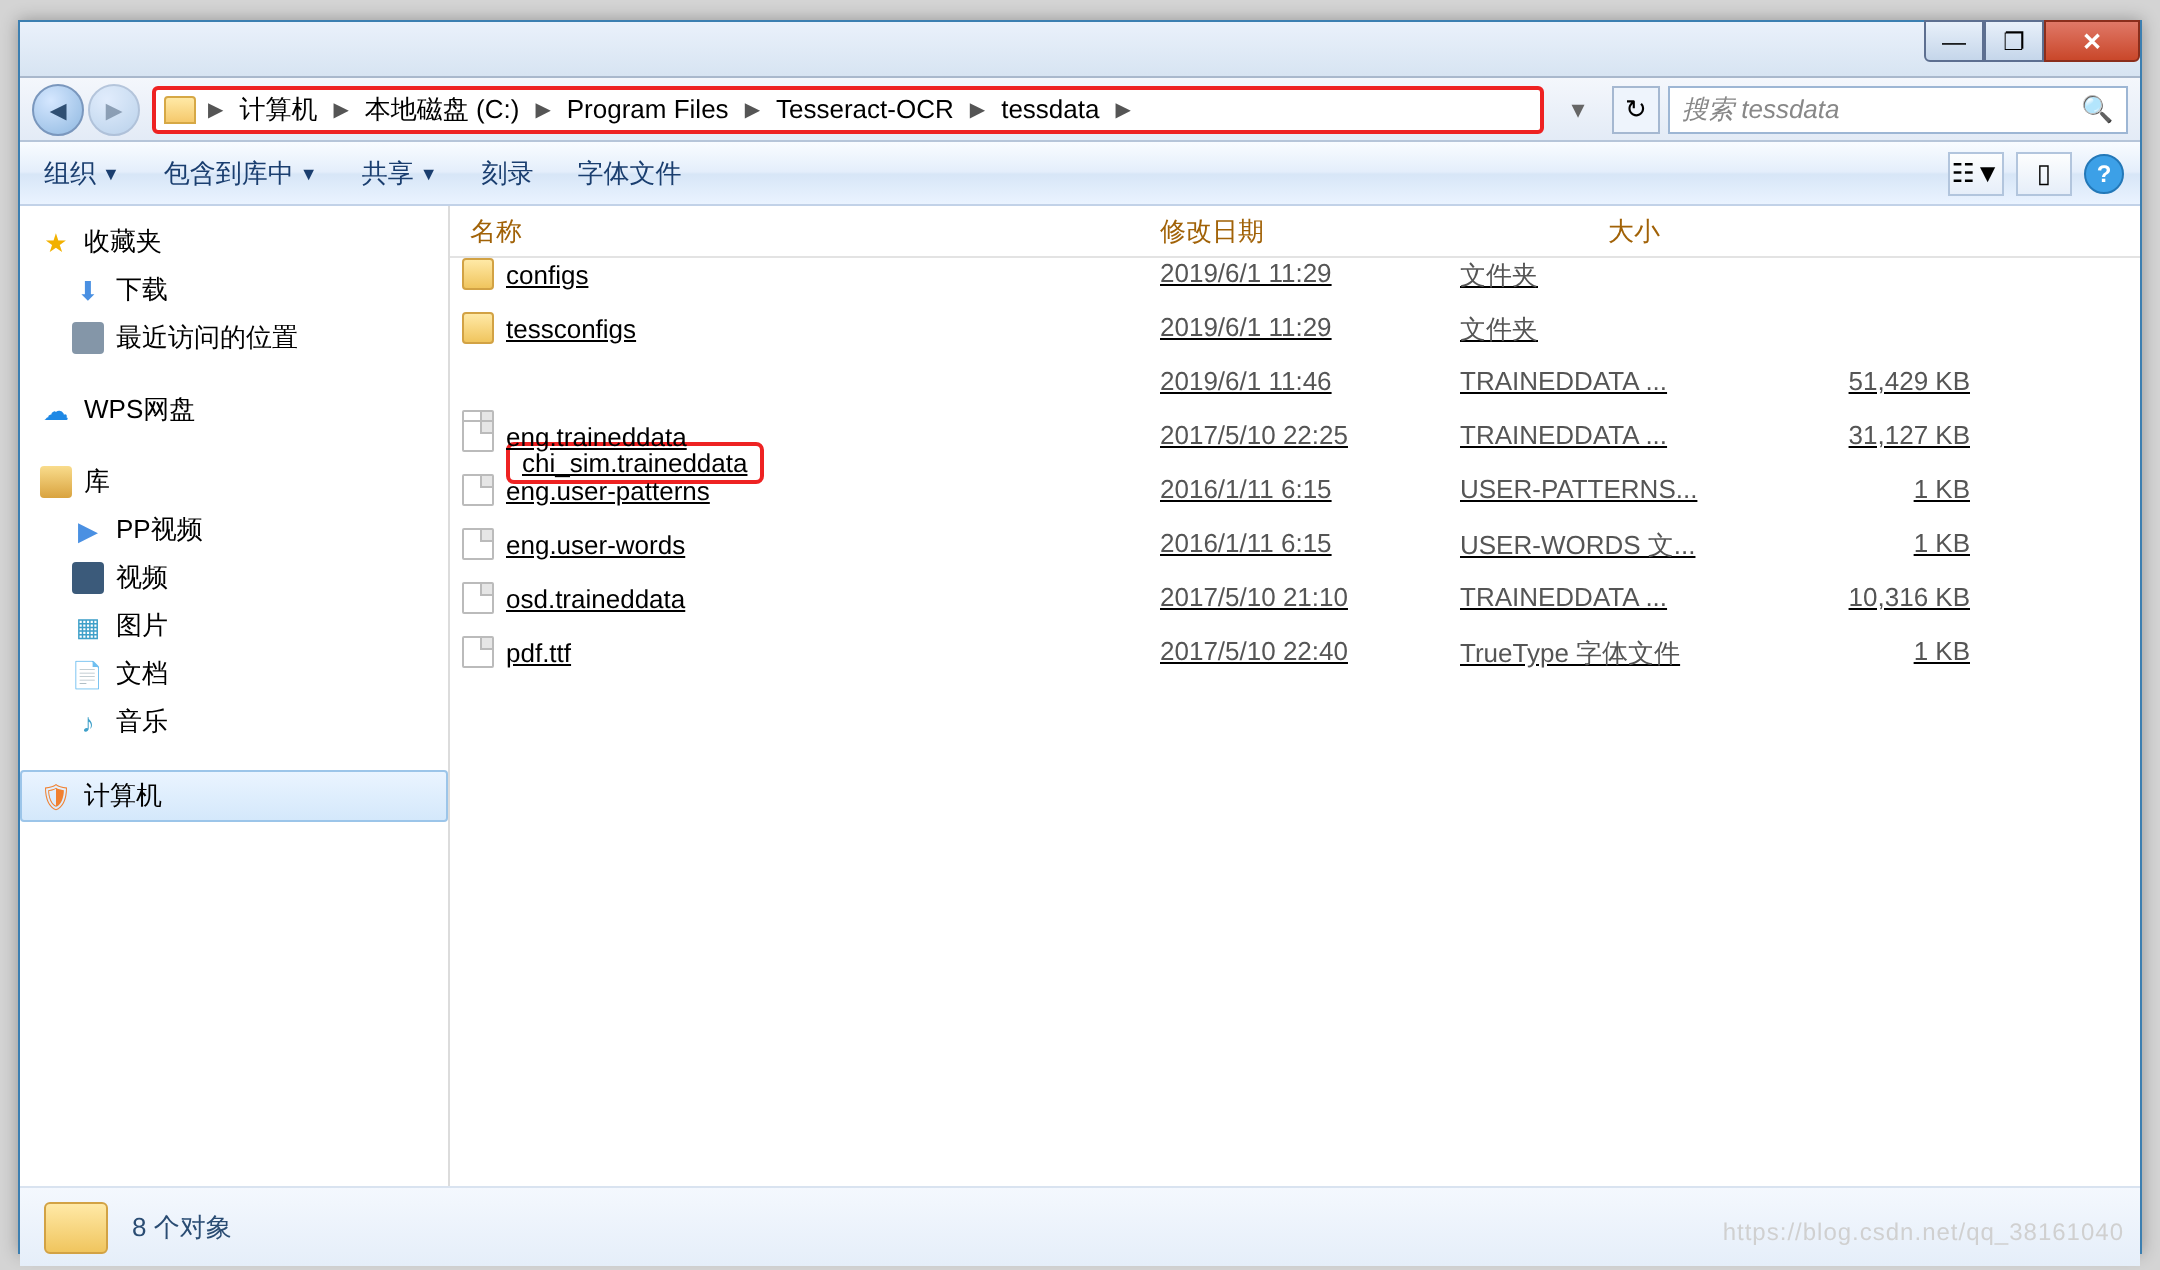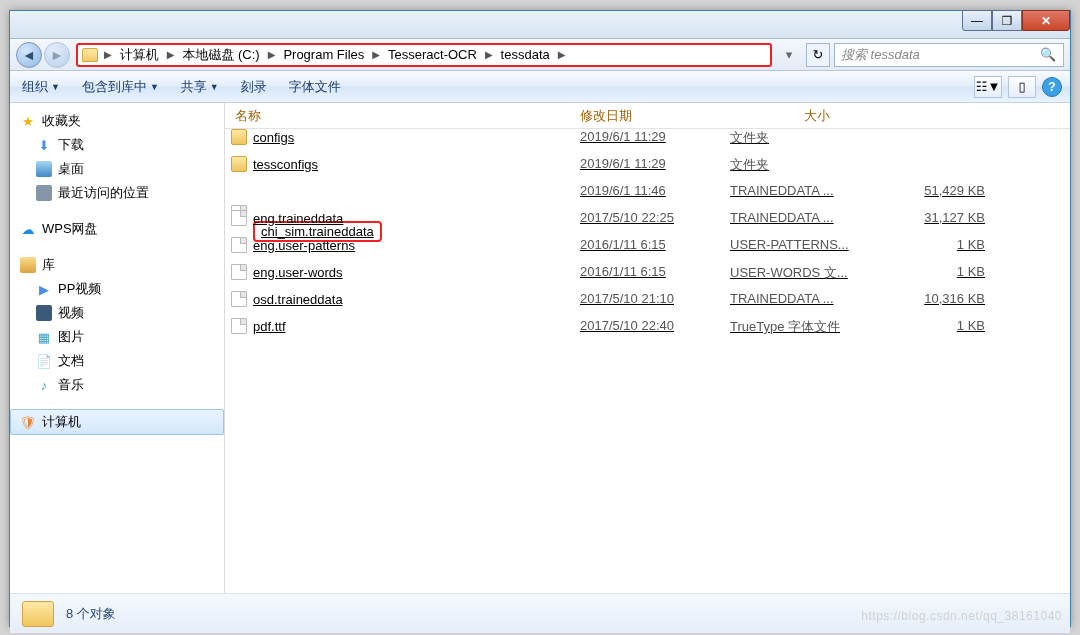--- a/index.html
+++ b/index.html
@@ -126,24 +126,20 @@
         <div class="side-item header">
             <span class="side-icon ic-star">★</span>
             <span>收藏夹</span>
           </div>
         <div id="fav-items">
             <div class="side-item">
               <span class="side-icon ic-dl">⬇</span>
               <span>下载</span>
             </div>
             <div class="side-item">
-              <span class="side-icon ic-desktop"></span>
-              <span>桌面</span>
-            </div>
-            <div class="side-item">
               <span class="side-icon ic-recent"></span>
               <span>最近访问的位置</span>
             </div>
           </div>
       </div>
       <div class="side-group">
         <div class="side-item header">
             <span class="side-icon ic-wps">☁</span>
             <span>WPS网盘</span>
           </div>

